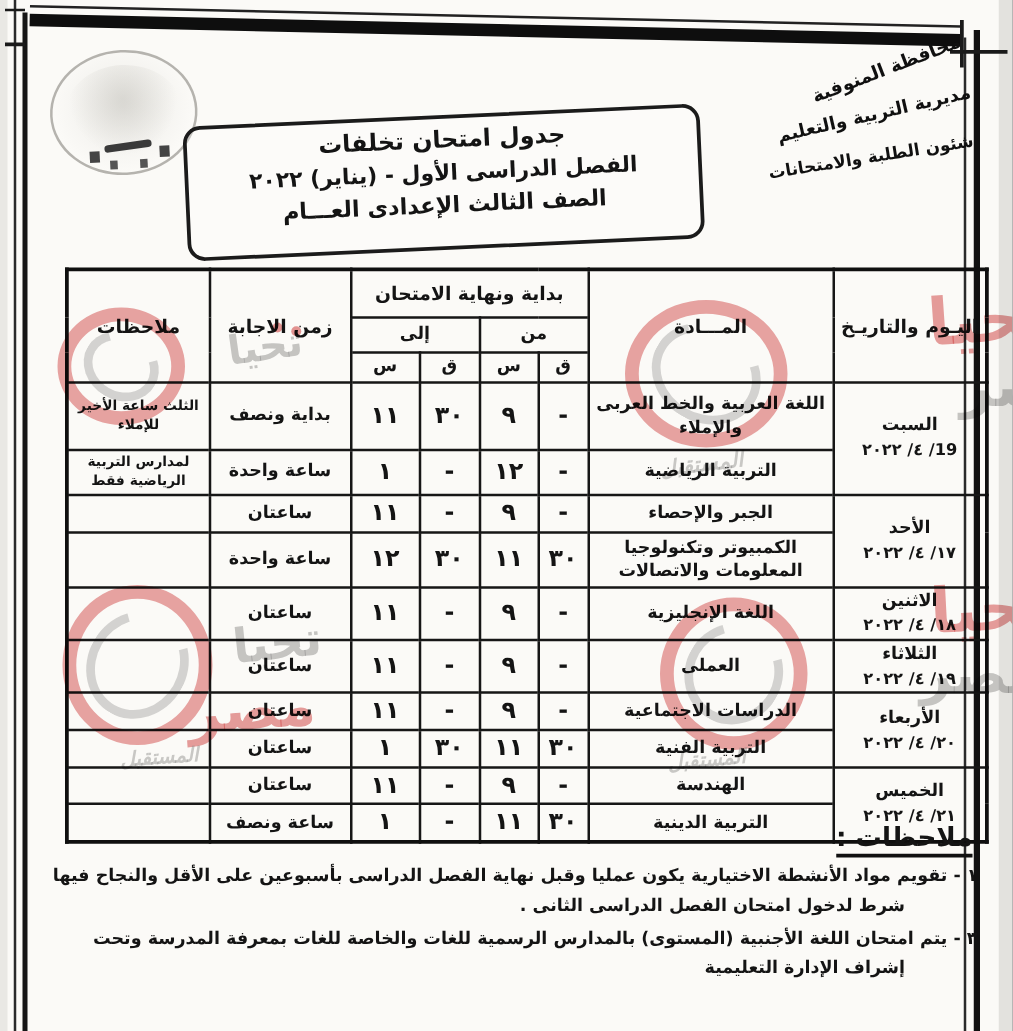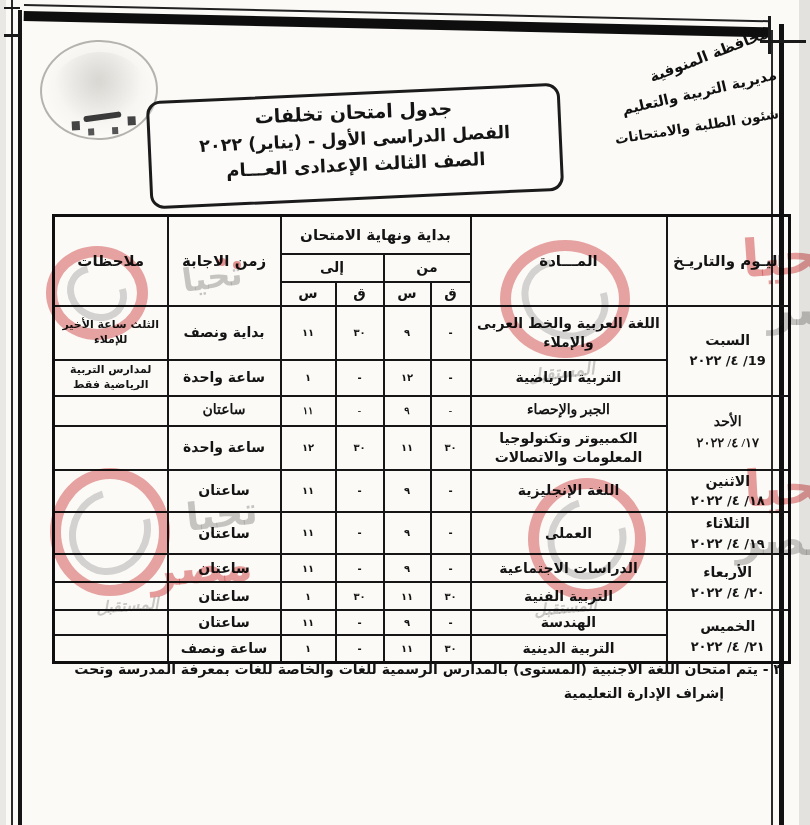--- a/index.html
+++ b/index.html
@@ -46,28 +46,28 @@
   .title-box .t3 { font-size:18px; font-weight:bold; margin-top:5px;}
   
   table.sched { position:absolute; left:52px; top:214px; width:736px;
     border-collapse:collapse; table-layout:fixed; z-index:9; direction:rtl;}
   table.sched td { border:2px solid #161616; text-align:center; vertical-align:middle;
     font-weight:bold; padding:1px 2px; line-height:1.35;}
   table.sched { border:3px solid #0f0f0f; }
   td.hcell { font-size:15px; }
   td.hsmall{ font-size:14px; }
   td.subj  { font-size:14px; }
-  td.num   { font-size:10px; }
+  td.num   { font-size:19px; }
   td.dur   { font-size:14px; }
   td.notec { font-size:11px; line-height:1.5;}
   td.dayc  { font-size:14px; }
   td.dayc .dname { margin-bottom:2px; }
   td.dayc .ddate { font-size:13px; }
   tr.h1 { height:38px; } tr.h2 { height:28px; } tr.h3 { height:24px; }
-  tr.r0 { height:54px; } tr.r1 { height:36px; } tr.r2 { height:30px;font-family:Liberation Serif, serif; }
+  tr.r0 { height:54px; } tr.r1 { height:36px; } tr.r2 { height:30px; }
   tr.r3 { height:44px; } tr.r4 { height:40px;margin-top:44px; } tr.r5 { height:40px; }
   tr.r6 { height:28px; } tr.r7 { height:28px; } tr.r8 { height:25px; }
   tr.r9 { height:27px; }
   
   .notes { position:absolute; left:26px; top:658px; width:756px; z-index:9; direction:rtl;}
   .notes-heading { display:inline-block; font-size:21px; font-weight:bold;
     border-bottom:3px solid #111; padding-bottom:1px; margin-bottom:4px; margin-right:4px;}
   .note-item { font-size:14px; font-weight:bold; line-height:1.7;
     padding-right:58px; text-indent:-58px; margin-bottom:2px; }
   
@@ -269,20 +269,22 @@
       <td class="num">١١</td>
       <td class="num">-</td>
       <td class="num">١</td>
       <td class="dur">ساعة ونصف</td>
       <td class="notec"></td>
     </tr>
   </tbody>
     </table>
 
   <div class="notes">
+    <div class="notes-heading">ملاحظات :</div>
+    <div class="note-item">١ - تقويم مواد الأنشطة الاختيارية يكون عمليا وقبل نهاية الفصل الدراسى بأسبوعين على الأقل والنجاح فيها شرط لدخول امتحان الفصل الدراسى الثانى .</div>
     <div class="note-item">٣ - يتم امتحان اللغة الأجنبية (المستوى) بالمدارس الرسمية للغات والخاصة للغات بمعرفة المدرسة وتحت إشراف الإدارة التعليمية</div>
   </div>
 
   <div class="wm">
     <div class="wm-ring" style="left:46px;top:246px;width:102px;height:94px;"></div>
     <div class="wm-ring" style="left:500px;top:240px;width:130px;height:118px;"></div>
     <div class="wm-ring" style="left:50px;top:468px;width:120px;height:128px;"></div>
     <div class="wm-ring" style="left:528px;top:478px;width:118px;height:122px;"></div>
 
     <div class="wm-dot" style="left:218px;top:258px;"></div>

